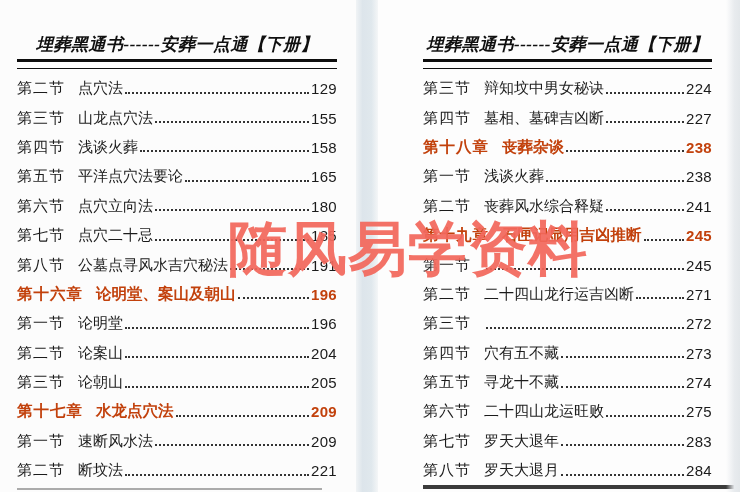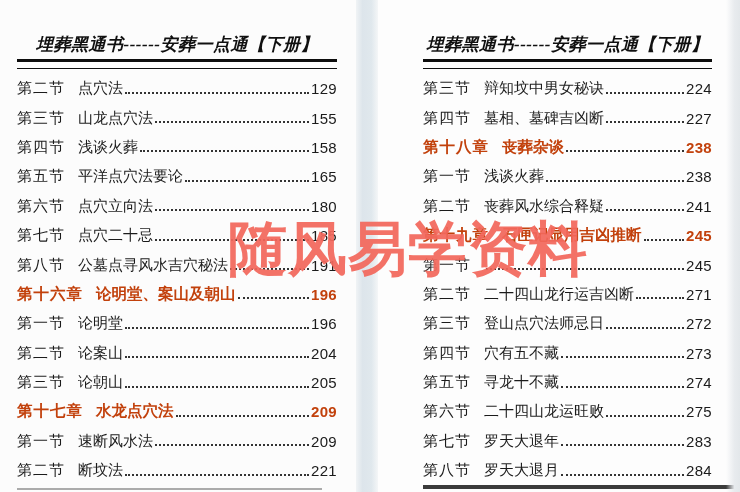--- a/index.html
+++ b/index.html
@@ -231,21 +231,20 @@
 
   <div class="toc-row">
     <span class="no">第二节</span>
     <span class="title">二十四山龙行运吉凶断</span>
     <span class="leader"></span>
     <span class="num">271</span>
   </div>
 
   <div class="toc-row">
     <span class="no">第三节</span>
-    <span class="title">登山点穴法师忌日</span>
     <span class="leader"></span>
     <span class="num">272</span>
   </div>
 
   <div class="toc-row">
     <span class="no">第四节</span>
     <span class="title">穴有五不藏</span>
     <span class="leader"></span>
     <span class="num">273</span>
   </div>

